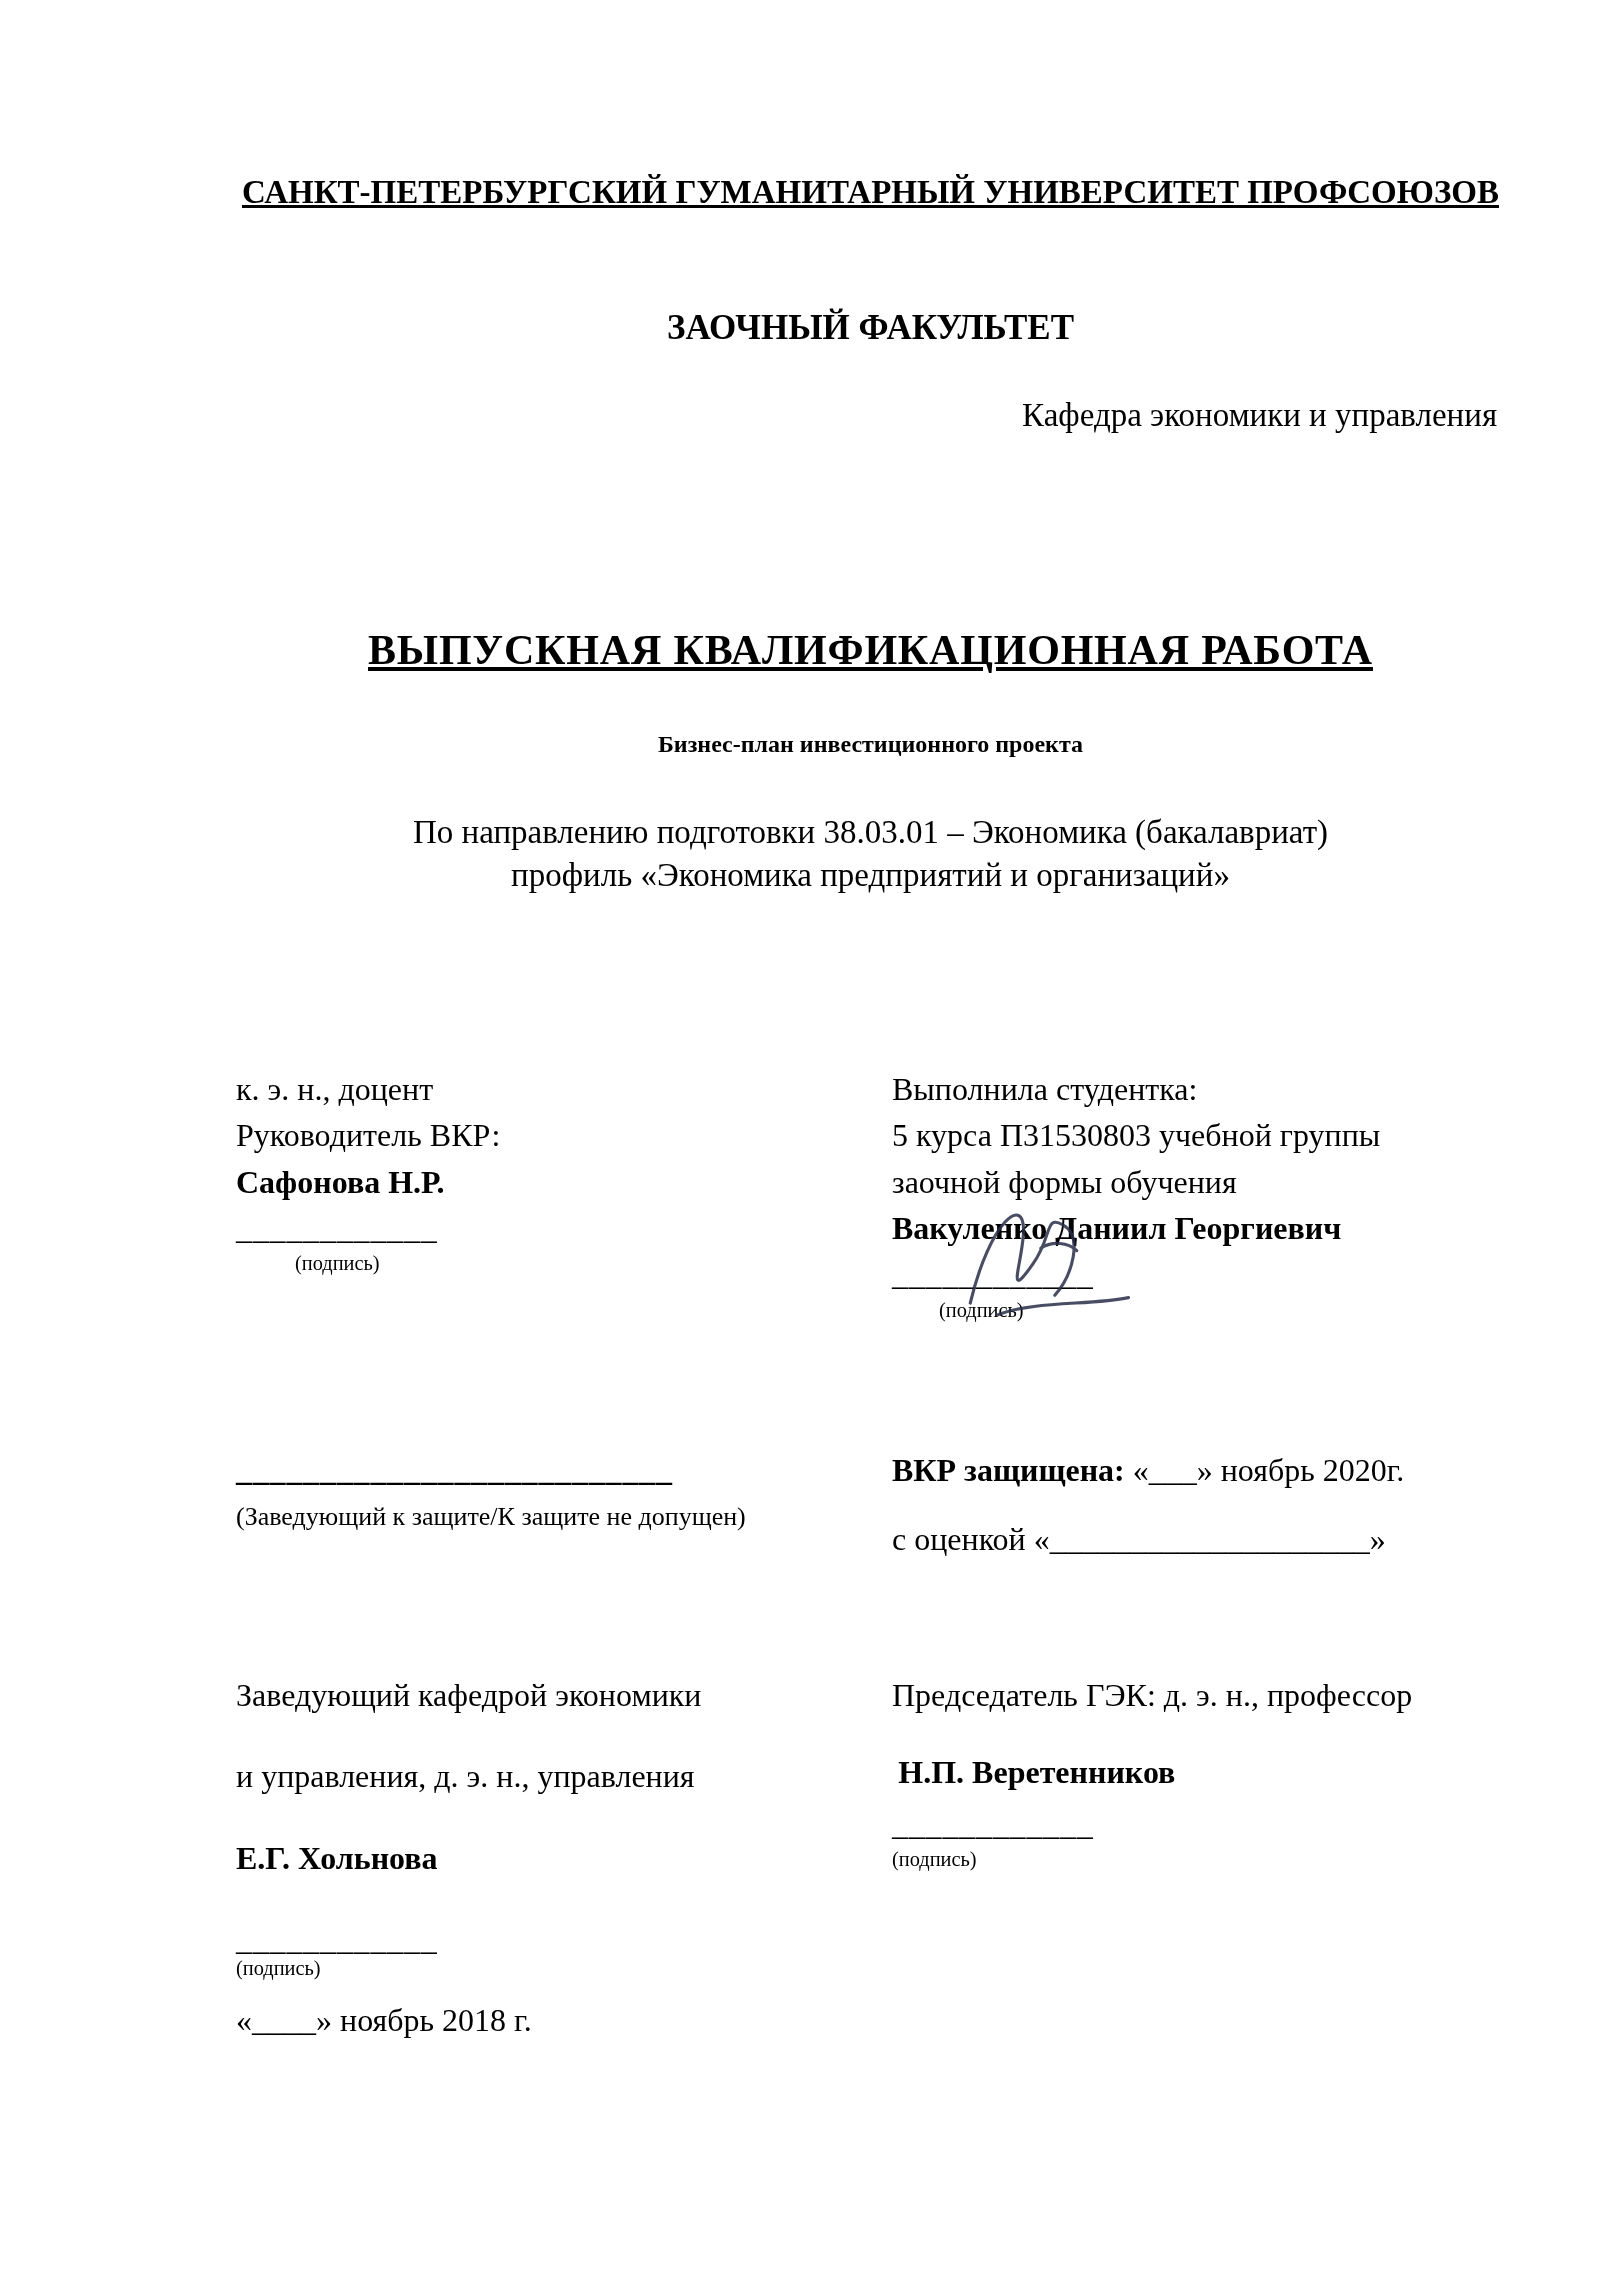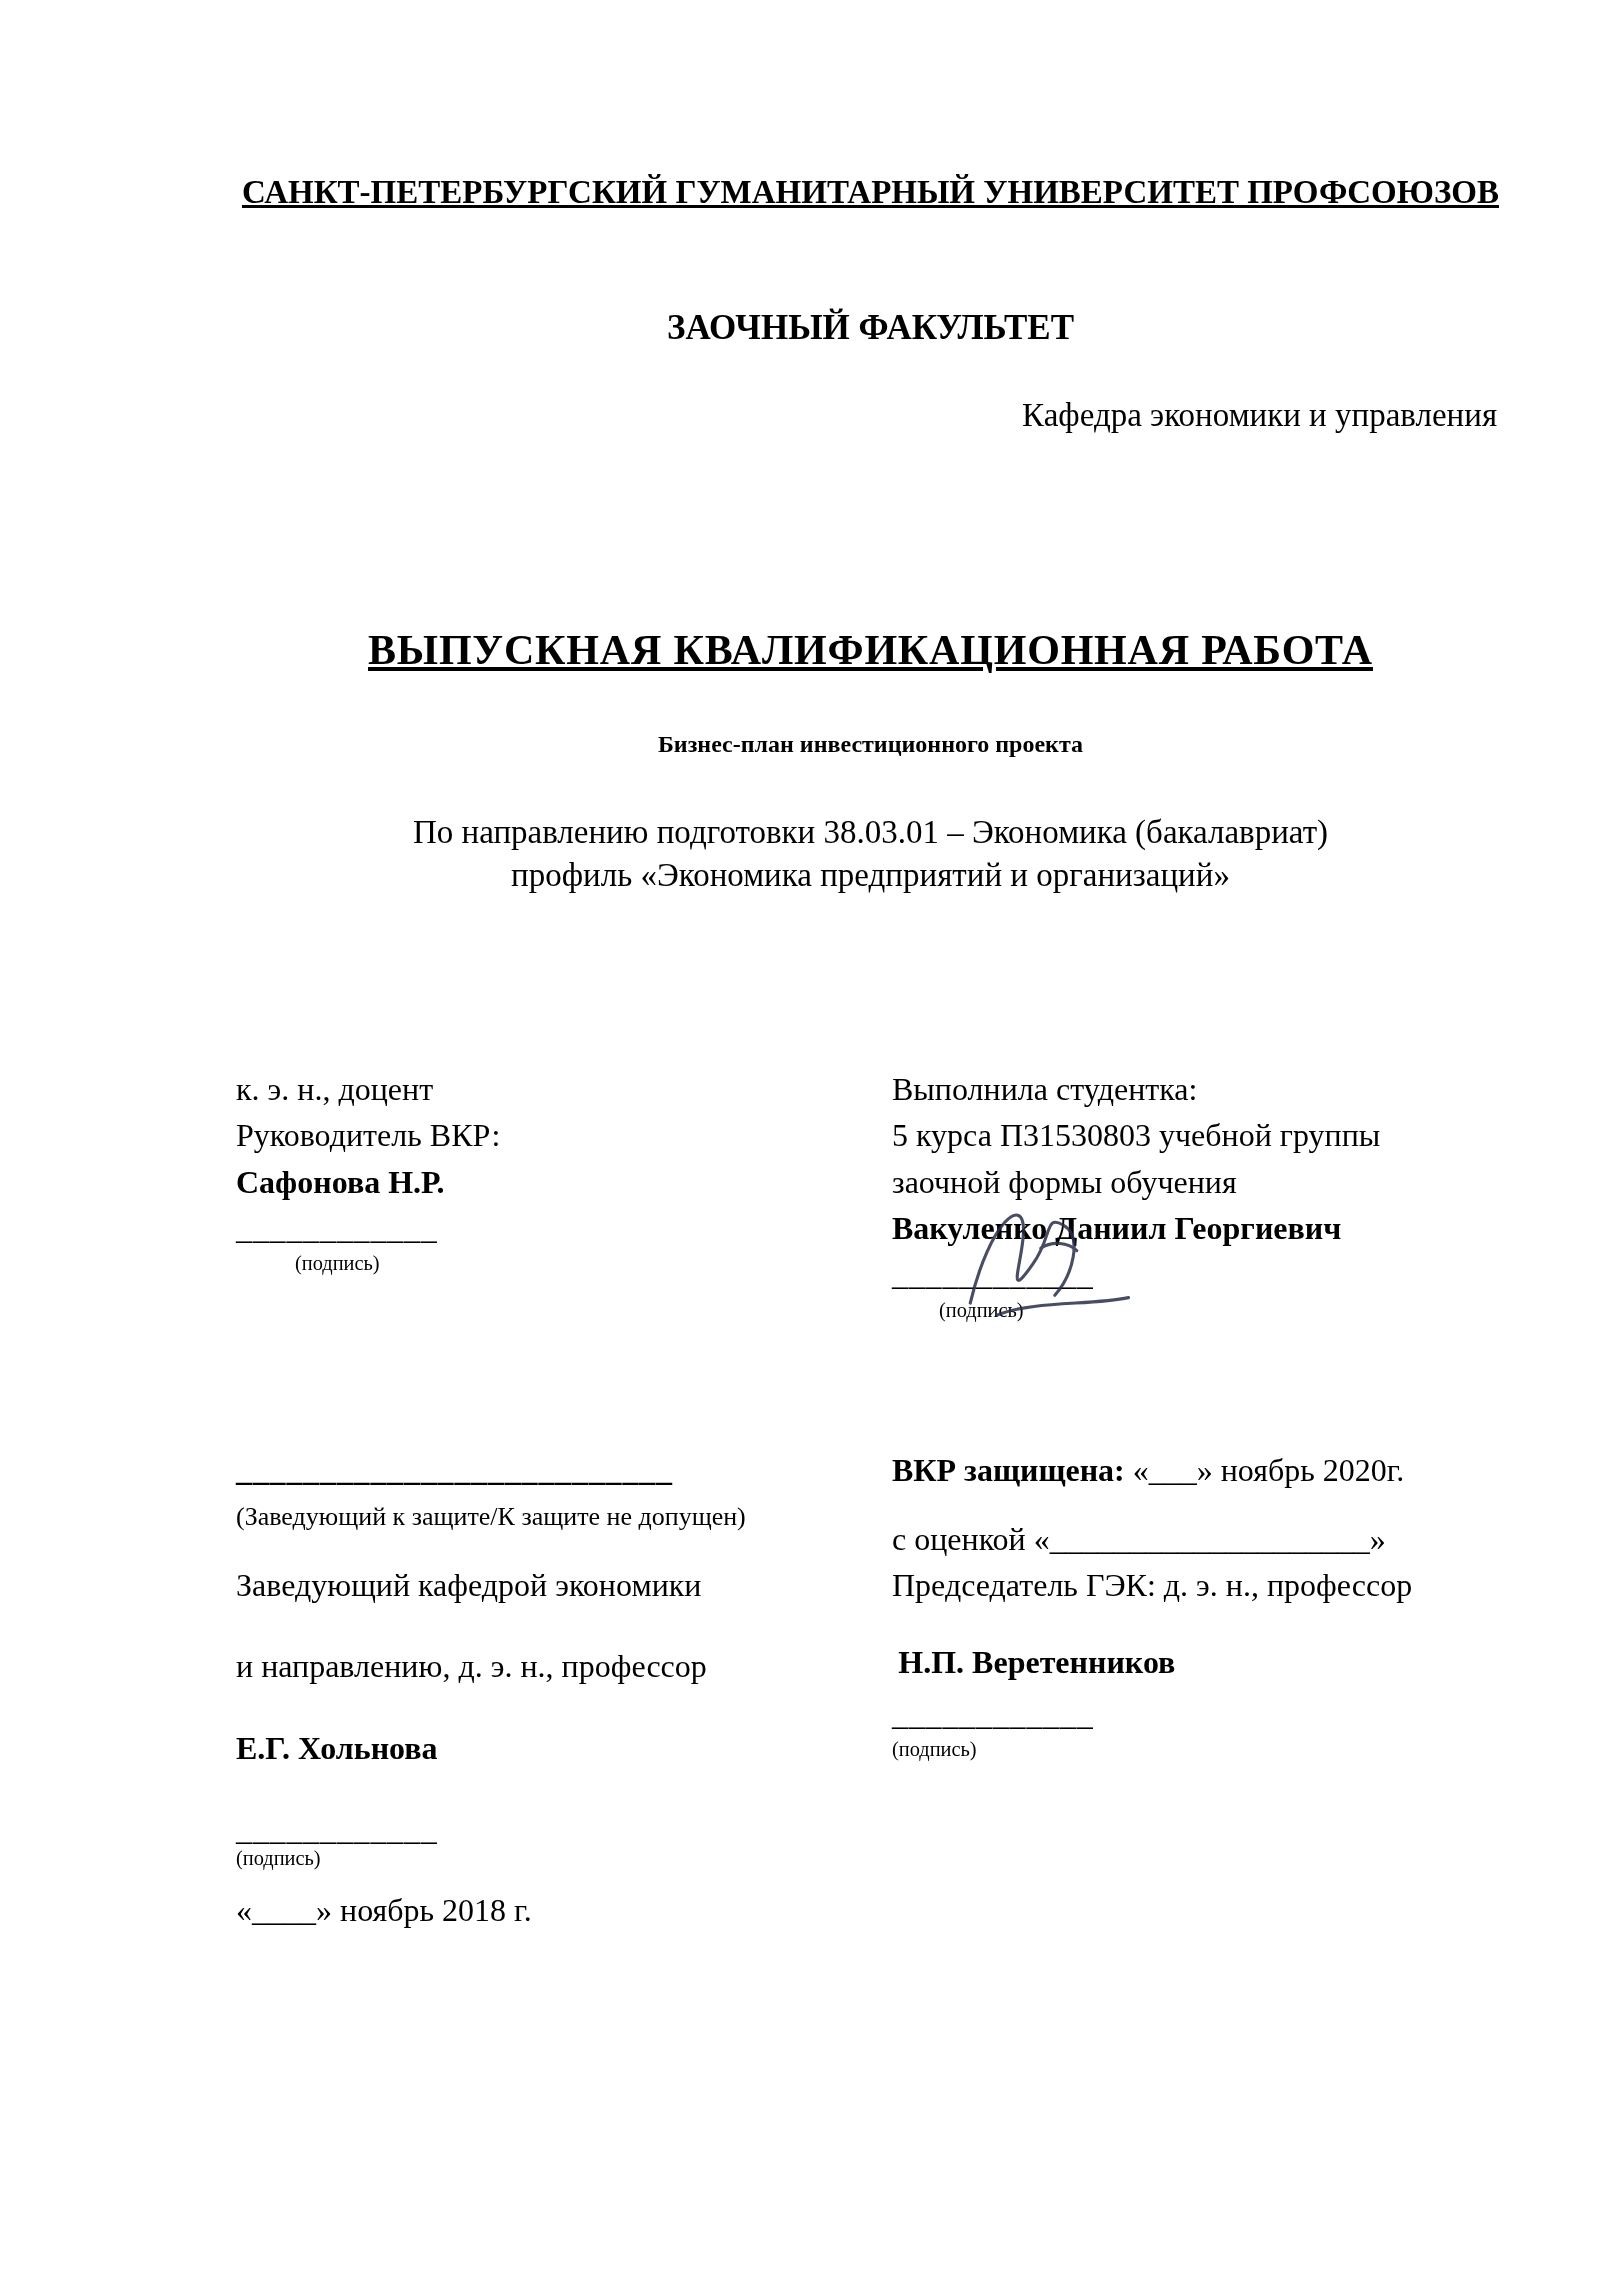--- a/index.html
+++ b/index.html
@@ -61,21 +61,21 @@
     line-height: 1.3;
   }
 
   .cols {
     display: grid;
     grid-template-columns: 656px auto;
     align-items: start;
   }
   .row1 { margin-top: 169px; }
   .row2 { margin-top: 118px; }
-  .row3 { }
+  .row3 { margin-top: 110px; }
 
   .sig-line { letter-spacing: 0.8px; }
   .caption {
     font-size: 20.4px;
     line-height: 1.2;
     padding-left: 59px;
   }
   .caption.r { padding-left: 47px; }
 
   .name-wrap { position: relative; display: inline-block; }
@@ -162,21 +162,21 @@
         <span class="bold">ВКР защищена:</span>
         <span>«___» ноябрь 2020г.</span>
       </div>
       <div class="defense-grade">с оценкой «____________________»</div>
     </div>
   </div>
 
   <div class="cols row3">
     <div class="spaced">
       <div>Заведующий кафедрой экономики</div>
-      <div>и направлению, д. э. н., профессор</div>
+      <div>и управления, д. э. н., управления</div>
       <div class="bold">Е.Г. Хольнова</div>
       <div class="sig-line no-gap">____________</div>
       <div class="caption" style="padding-left:0;">(подпись)</div>
       <div>«____»  ноябрь 2018 г.</div>
     </div>
     <div class="gek">
       <div>Председатель ГЭК: д. э. н., профессор</div>
       <div class="bold name">Н.П. Веретенников</div>
       <div class="sig-line">____________</div>
       <div class="caption r" style="padding-left:0;">(подпись)</div>

